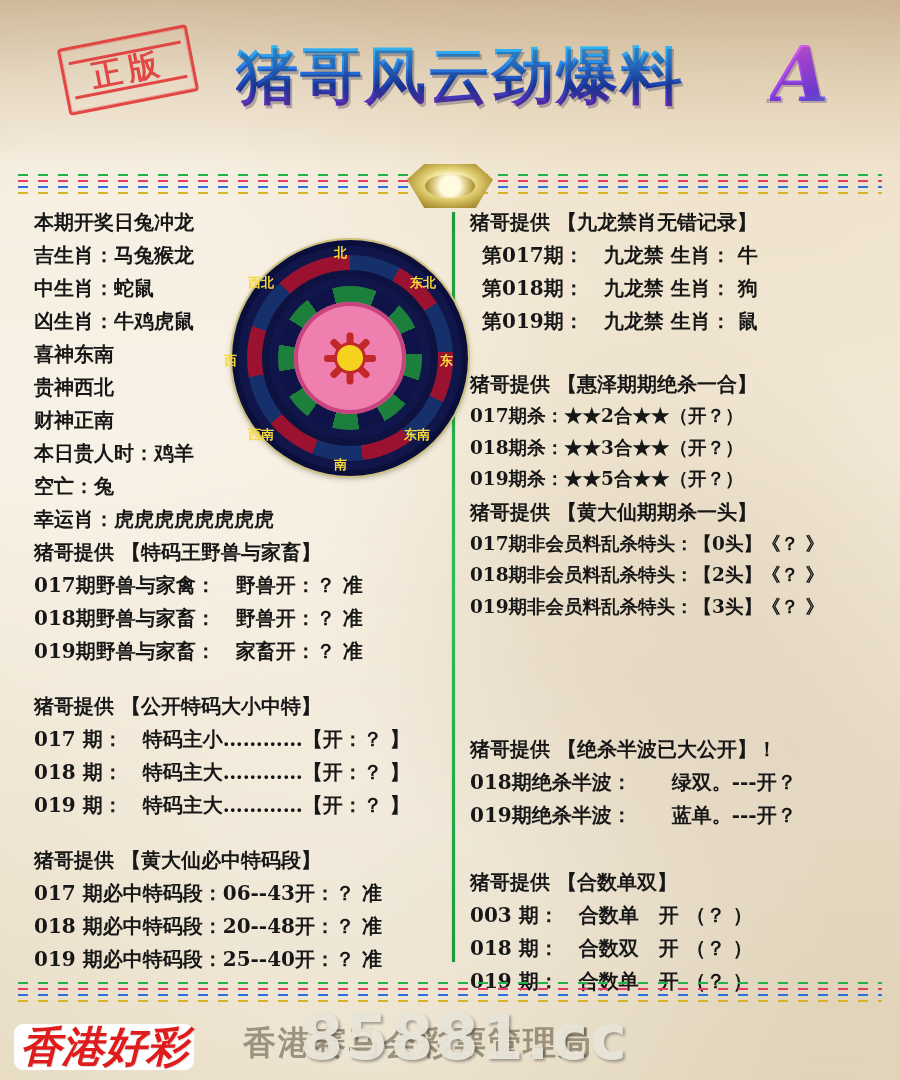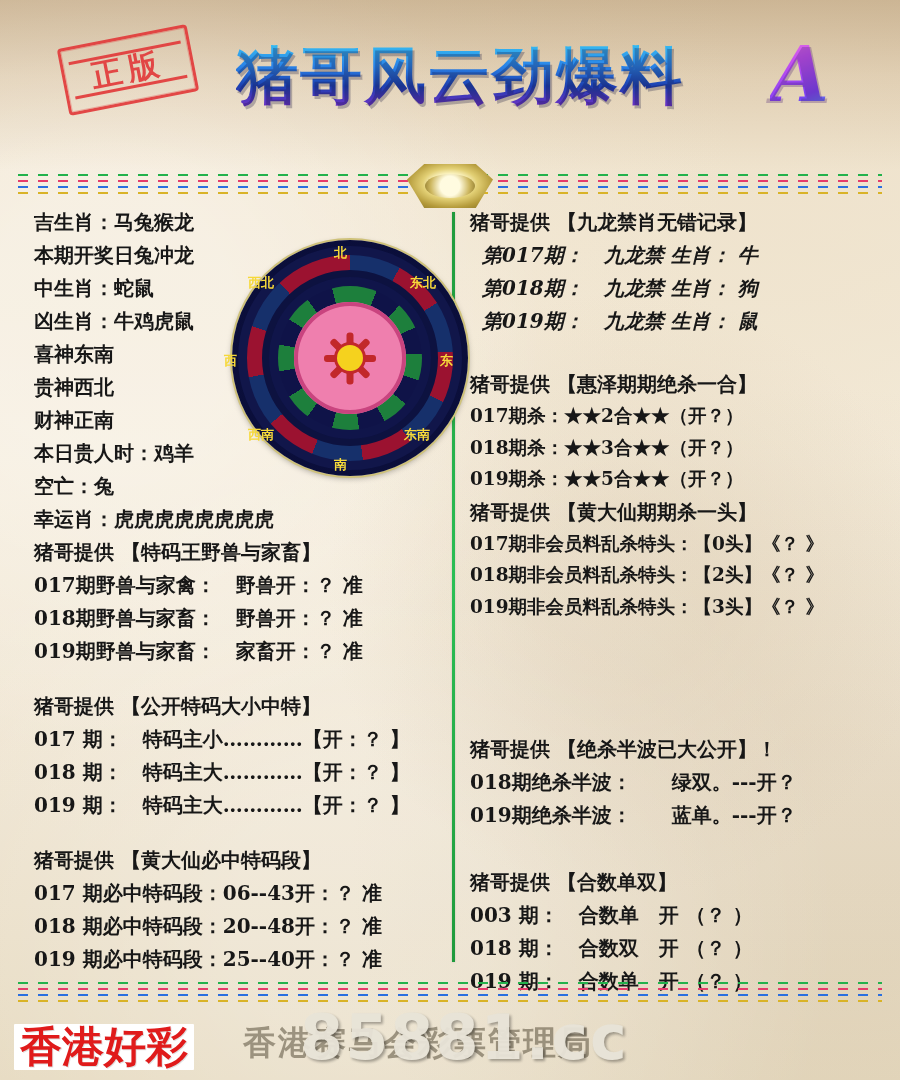--- a/index.html
+++ b/index.html
@@ -94,21 +94,21 @@
   .col.right{left:470px;width:410px;}
 
   .row{
     font-family:"DejaVu Serif","Liberation Serif",serif;
     font-weight:bold;color:#171717;font-size:20px;line-height:1.0;
     margin-bottom:13px;white-space:nowrap;
   }
   .row.hdr{font-size:20px;}
   .row.small{font-size:18.5px;}
   .gap{height:22px;}
-  .indent2{padding-left:12px;font-style:italic;}
+  .indent2{padding-left:12px;}
 
   
   .wheel{
     position:absolute;left:232px;top:28px;width:236px;height:236px;border-radius:50%;
     background:radial-gradient(circle,#0b0f3d 0 52%, #0a0d36 100%);
     box-shadow:0 0 0 2px #cfc27a, 0 2px 6px rgba(0,0,0,.35);
     overflow:hidden;
   }
   .wheel .ring1{position:absolute;inset:6px;border-radius:50%;border:9px solid #11164a;
     background:conic-gradient(#16306b 0 8%, #9b1230 8% 16%, #16306b 16% 24%, #9b1230 24% 32%,#16306b 32% 40%,#9b1230 40% 48%,#16306b 48% 56%,#9b1230 56% 64%,#16306b 64% 72%,#9b1230 72% 80%,#16306b 80% 88%,#9b1230 88% 100%);}
@@ -120,22 +120,23 @@
   .wheel .spoke{position:absolute;left:50%;top:50%;width:52px;height:7px;margin:-3.5px 0 0 -26px;background:#c2282a;border-radius:3px;}
   .wheel .s2{transform:rotate(45deg);} .wheel .s3{transform:rotate(90deg);} .wheel .s4{transform:rotate(135deg);}
   .wdir{position:absolute;color:#f6d93a;font-size:13px;font-weight:bold;font-family:"DejaVu Serif","Liberation Serif",serif;}
 
   
   .footer{position:absolute;left:0;right:0;bottom:0;height:100px;}
   .footer .band2{position:absolute;left:0;right:0;top:0;height:30px;}
   .fbrand{
     position:absolute;left:14px;bottom:10px;font-size:42px;font-weight:bold;
     font-family:"DejaVu Serif","Liberation Serif",serif;color:#e01b1b;
-    background:#fff;padding:1px 6px;border-radius:1px;line-height:1.05;
+    background:#fff;padding:1px 6px;border-radius:9px;line-height:1.05;
     text-shadow:1px 1px 0 rgba(0,0,0,.12);
+    font-style:italic;
   }
   .fnum{
     position:absolute;left:300px;bottom:6px;font-size:62px;font-weight:bold;
     font-family:"DejaVu Sans","Liberation Sans",sans-serif;color:#e8e4d8;
     text-shadow:2px 2px 3px rgba(0,0,0,.35);letter-spacing:2px;opacity:.95;
   }
   .fgov{
     position:absolute;left:243px;bottom:14px;font-size:33px;font-weight:bold;
     font-family:"DejaVu Serif","Liberation Serif",serif;color:rgba(90,80,60,.55);
     white-space:nowrap;letter-spacing:2px;
@@ -181,22 +182,22 @@
   <div class="wdir" style="left:334px;top:32px;">北</div>
   <div class="wdir" style="left:410px;top:62px;">东北</div>
   <div class="wdir" style="left:440px;top:140px;">东</div>
   <div class="wdir" style="left:404px;top:214px;">东南</div>
   <div class="wdir" style="left:334px;top:244px;">南</div>
   <div class="wdir" style="left:248px;top:214px;text-align:right;">西南</div>
   <div class="wdir" style="left:224px;top:140px;">西</div>
   <div class="wdir" style="left:248px;top:62px;">西北</div>
 
   <div class="col left">
+    <div class="row">本期开奖日兔冲龙</div>
     <div class="row">吉生肖：马兔猴龙</div>
-    <div class="row">本期开奖日兔冲龙</div>
     <div class="row">中生肖：蛇鼠</div>
     <div class="row">凶生肖：牛鸡虎鼠</div>
     <div class="row">喜神东南</div>
     <div class="row">贵神西北</div>
     <div class="row">财神正南</div>
     <div class="row">本日贵人时：鸡羊</div>
     <div class="row">空亡：兔</div>
     <div class="row">幸运肖：虎虎虎虎虎虎虎虎</div>
 
     <div class="row hdr">猪哥提供 【特码王野兽与家畜】</div>

